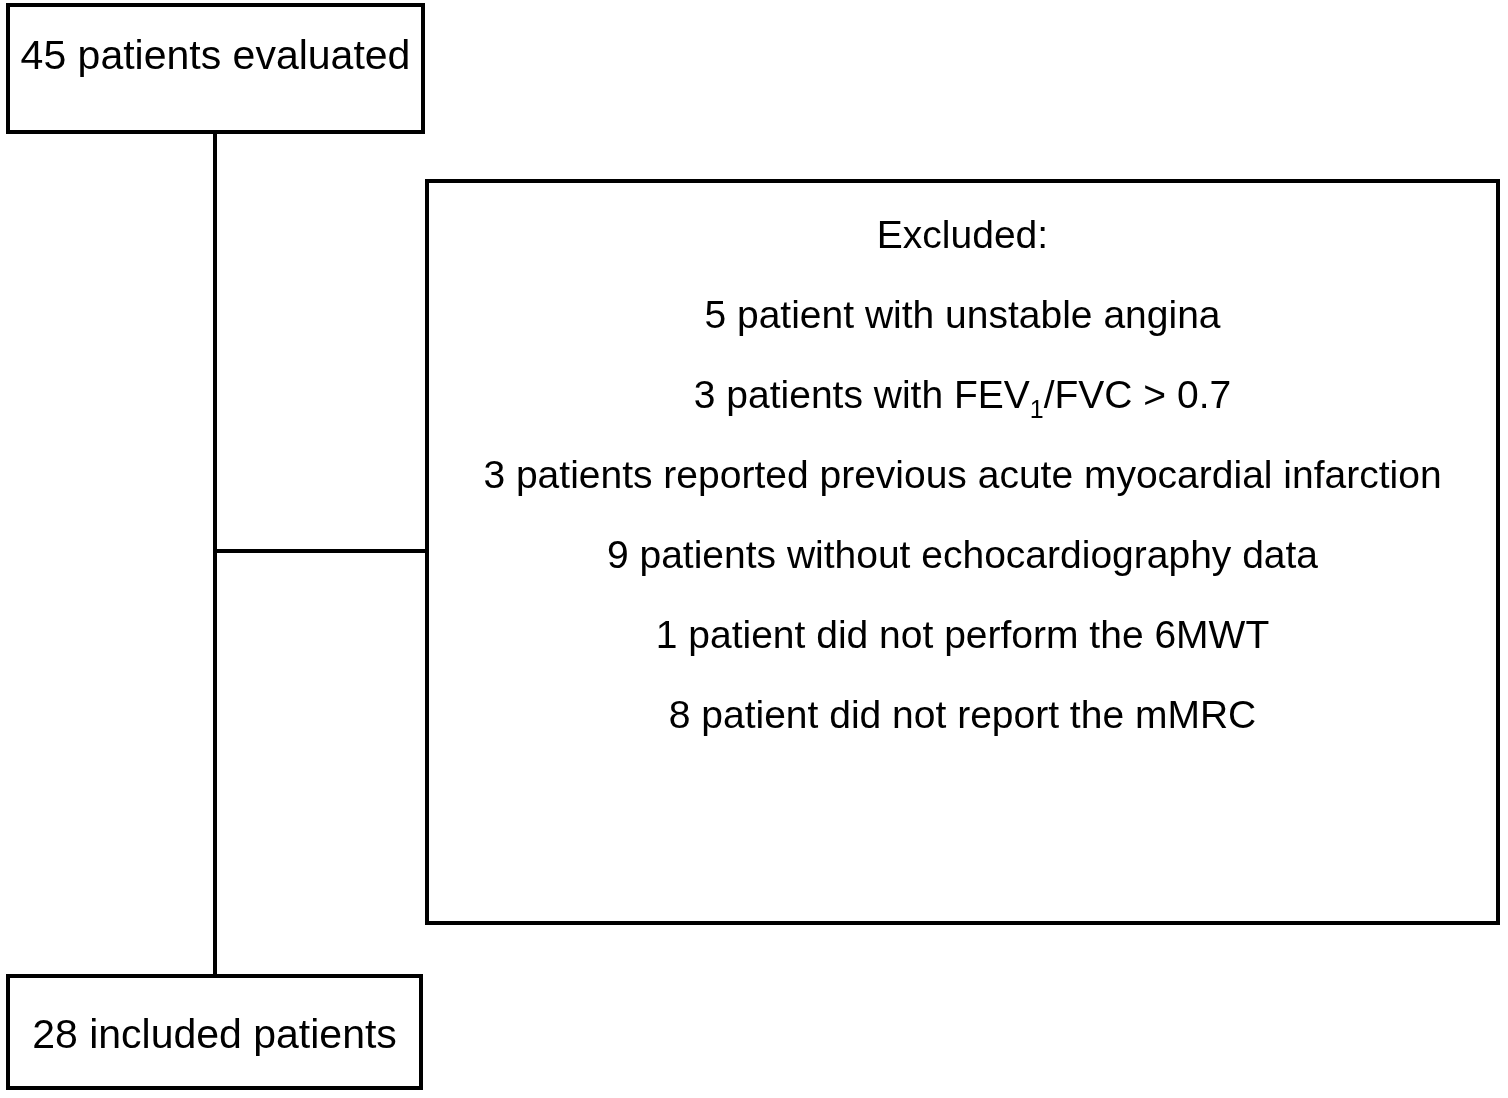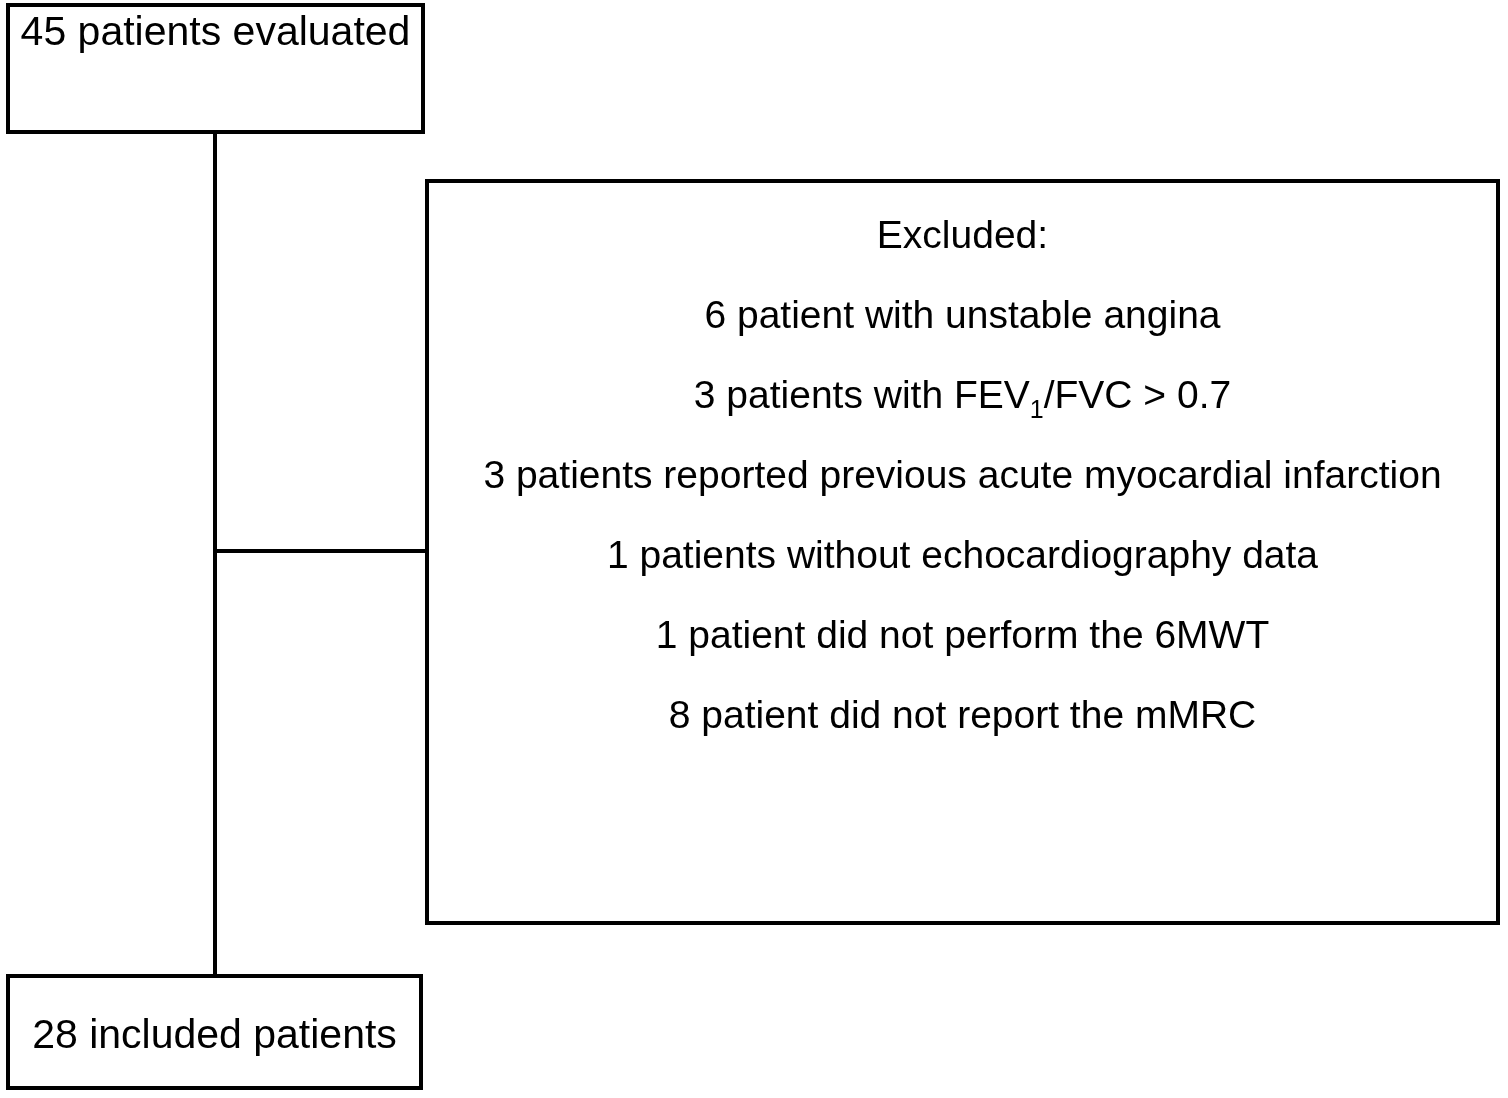--- a/index.html
+++ b/index.html
@@ -37,20 +37,21 @@
   .excluded-box {
     left: 425px;
     top: 179px;
     width: 1075px;
     height: 746px;
   }
   .box-label {
     text-align: center;
     font-size: 41px;
     line-height: 48px;
+    padding-top: 24px;
     white-space: nowrap;
   }
   .bottom-box .box-label {
     padding-top: 32px;
   }
   .connector {
     position: absolute;
     background: #000000;
   }
   .v-line {
@@ -90,24 +91,24 @@
     <div class="box-label">45 patients evaluated</div>
   </div>
 
   <div class="connector v-line"></div>
   <div class="connector h-line"></div>
 
   <div class="box excluded-box">
     <div class="excl-content">
       <div class="excl-line">Excluded:</div>
 
-    <div class="excl-line"><span>6 patient with unstable angina</span></div>
+    <div class="excl-line"><span>5 patient with unstable angina</span></div>
         <div class="excl-line"><span>3 patients with FEV</span><span class="sub">1</span><span>/FVC &gt; 0.7</span></div>
         <div class="excl-line"><span>3 patients reported previous acute myocardial infarction</span></div>
-        <div class="excl-line"><span>1 patients without echocardiography data</span></div>
+        <div class="excl-line"><span>9 patients without echocardiography data</span></div>
         <div class="excl-line"><span>1 patient did not perform the 6MWT</span></div>
         <div class="excl-line"><span>8 patient did not report the mMRC</span></div>
       </div>
   </div>
 
   <div class="box bottom-box">
     <div class="box-label">28 included patients</div>
   </div>
 
 </div>

